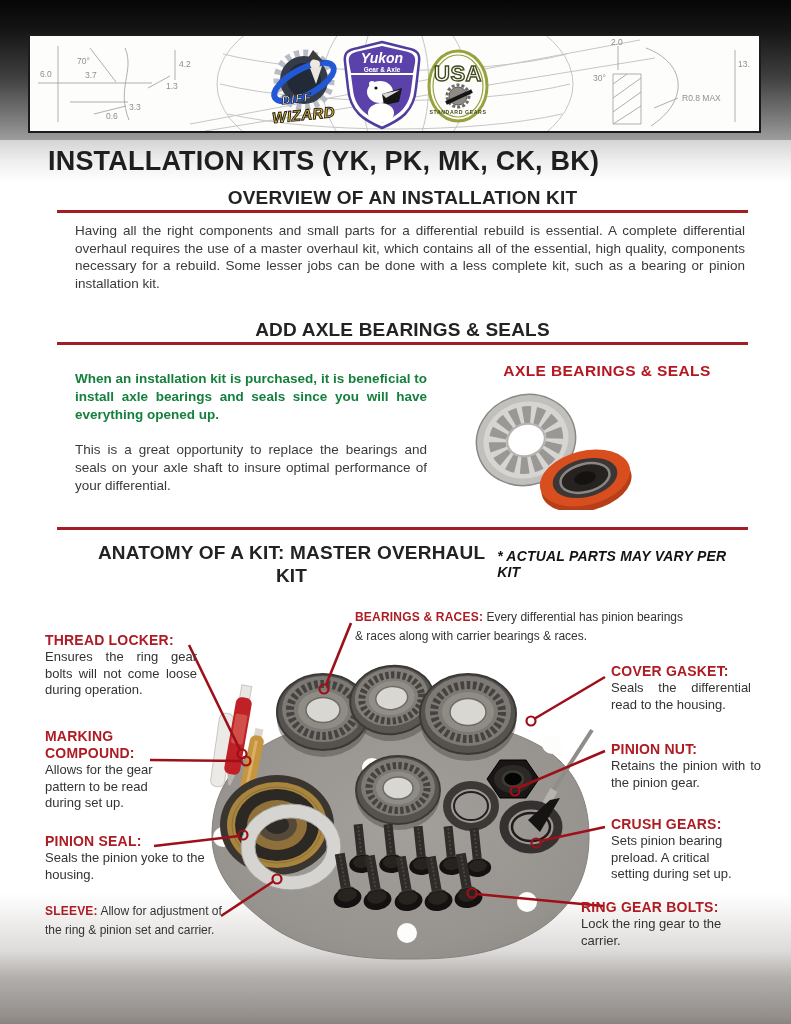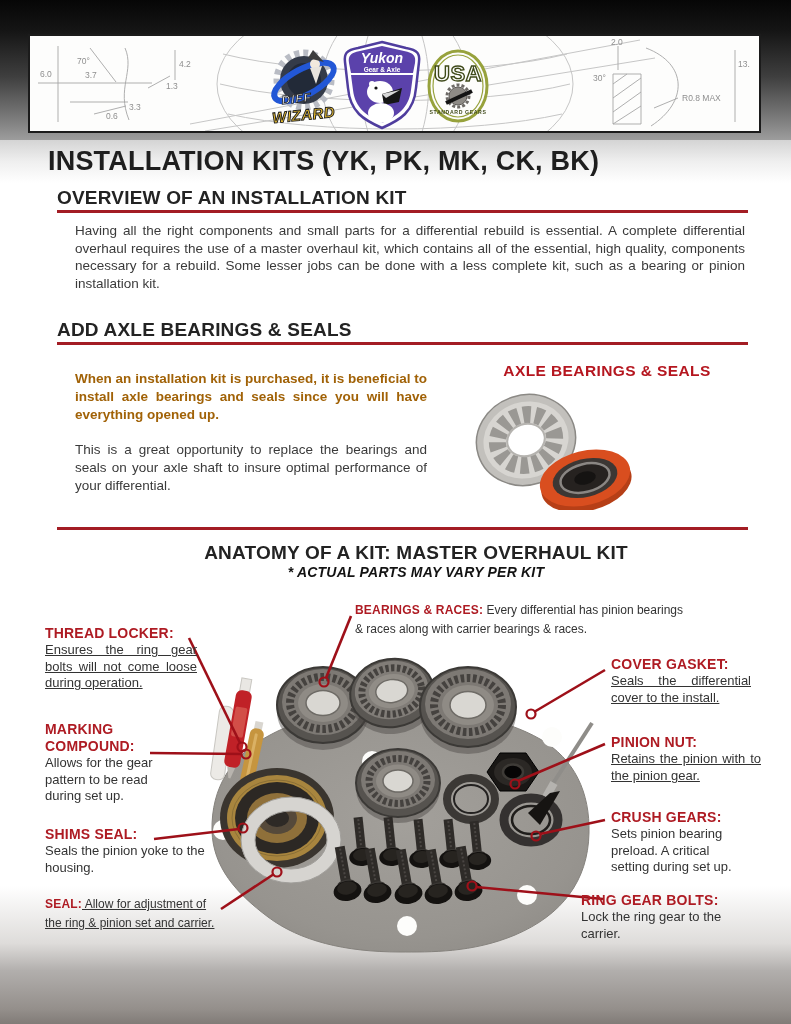--- a/index.html
+++ b/index.html
@@ -6,42 +6,42 @@
   body{width:791px;height:1024px;font-family:"Liberation Sans",sans-serif;position:relative;overflow:hidden;}
   .page{width:791px;height:1024px;position:relative;background:#fff;}
 
   
   .hdr{height:140px;background:linear-gradient(180deg,#060606 0%,#151515 22%,#3f3f3f 55%,#7c7c7c 85%,#9d9d9d 100%);position:relative;}
   .banner{position:absolute;left:28px;top:34px;width:733px;height:99px;background:#fdfdfc;border:2px solid #1b1b1b;box-sizing:border-box;overflow:hidden;}
   .title-band{height:43px;background:linear-gradient(180deg,#d4d4d4 0%,#efefef 50%,#ffffff 100%);display:flex;align-items:center;}
   .main-title{font-size:27px;font-weight:800;letter-spacing:.2px;color:#1e1e1e;margin:0 8px 0 48px;white-space:nowrap;}
 
   
-  .h2{font-size:19px;font-weight:800;margin:0 43px 0 57px;line-height:23px;color:#232323;letter-spacing:.2px;}
+  .h2{font-size:19px;font-weight:800;margin:0 43px 0 57px;line-height:23px;color:#232323;letter-spacing:.2px;text-align:center;}
   #ov-head{margin-top:3px;}
   #ax-head{margin-top:26px;}
   .rule{border-bottom:3px solid #a31d24;margin:1px 43px 0 57px;}
   .body-text{margin:9px 46px 0 75px;font-size:13.5px;line-height:17.5px;color:#3a3a3a;text-align:justify;}
   .axle-cols{display:flex;margin:17px 46px 0 75px;}
   .axle-left{width:352px;}
-  .bold-para{font-weight:700;font-size:13.5px;line-height:18px;color:#a16207;text-align:justify;margin:8px 0 4px 0;}
+  .bold-para{font-weight:700;font-size:13.5px;line-height:18px;color:#15803d;text-align:justify;margin:8px 0 4px 0;}
   .para2{font-size:13.5px;line-height:18px;color:#3a3a3a;text-align:justify;margin:17px 0 0 0;}
   .axle-right{flex:1;padding-left:42px;}
   .axle-caption{color:#b5161f;font-weight:800;font-size:15.5px;letter-spacing:.4px;margin:0;text-align:center;}
-  .anat-row{display:flex;justify-content:space-between;align-items:center;margin:11px 45px 0 86px;flex-direction:column;}
+  .anat-row{display:flex;justify-content:space-between;align-items:center;margin:11px 45px 0 86px;}
   .anatomy-rule{margin-top:13px;}
   .note{font-size:14px;font-style:italic;font-weight:700;color:#131313;letter-spacing:.2px;}
 
   
   .diagram{position:relative;height:382px;margin-top:8px;background:linear-gradient(180deg,#fff 0%,#fff 78%,#dedcda 93%,#b3b0ae 100%);}
   .diagram svg.photo{position:absolute;left:0;top:0;z-index:1;}
   .co{position:absolute;z-index:2;}
   .co-label{color:#ae1b23;font-weight:800;font-size:14px;letter-spacing:.2px;line-height:17px;}
   .co-body{font-size:13px;line-height:16.5px;color:#333;}
-  .just{text-align:justify;text-decoration:underline;}
+  .just{text-align:justify;}
   .inline-co .co-label,.inline-co .co-body{display:inline;font-size:12px;line-height:17px;}
 
   
   .footer{height:98px;background:linear-gradient(180deg,#b2afad 0%,#948f8b 40%,#6b6561 72%,#443e3c 100%);}
 </style>
 </head>
 <body>
 
 <div class="page">
 
@@ -400,31 +400,31 @@
       <div class="co-label">THREAD LOCKER:</div>
       <div class="co-body just">Ensures the ring gear bolts will not come loose during operation.</div>
     </div>
 
     <div class="co" style="left:45px;top:133px;width:122px">
       <div class="co-label">MARKING COMPOUND:</div>
       <div class="co-body">Allows for the gear pattern to be read during set up.</div>
     </div>
 
     <div class="co" style="left:45px;top:238px;width:160px">
-      <div class="co-label">SHIMS SEAL:</div>
+      <div class="co-label">PINION SEAL:</div>
       <div class="co-body">Seals the pinion yoke to the housing.</div>
     </div>
 
     <div class="co inline-co" style="left:45px;top:306px;width:178px">
-      <span class="co-label">SEAL:</span><span class="co-body just"> Allow for adjustment of the ring &amp; pinion set and carrier.</span>
+      <span class="co-label">SLEEVE:</span><span class="co-body just"> Allow for adjustment of the ring &amp; pinion set and carrier.</span>
     </div>
 
     <div class="co" style="left:611px;top:68px;width:140px">
       <div class="co-label">COVER GASKET:</div>
-      <div class="co-body just">Seals the differential cover to the install.</div>
+      <div class="co-body just">Seals the differential read to the housing.</div>
     </div>
 
     <div class="co" style="left:611px;top:146px;width:150px">
       <div class="co-label">PINION NUT:</div>
       <div class="co-body just">Retains the pinion with to the pinion gear.</div>
     </div>
 
     <div class="co" style="left:611px;top:221px;width:135px">
       <div class="co-label">CRUSH GEARS:</div>
       <div class="co-body">Sets pinion bearing preload. A critical setting during set up.</div>

